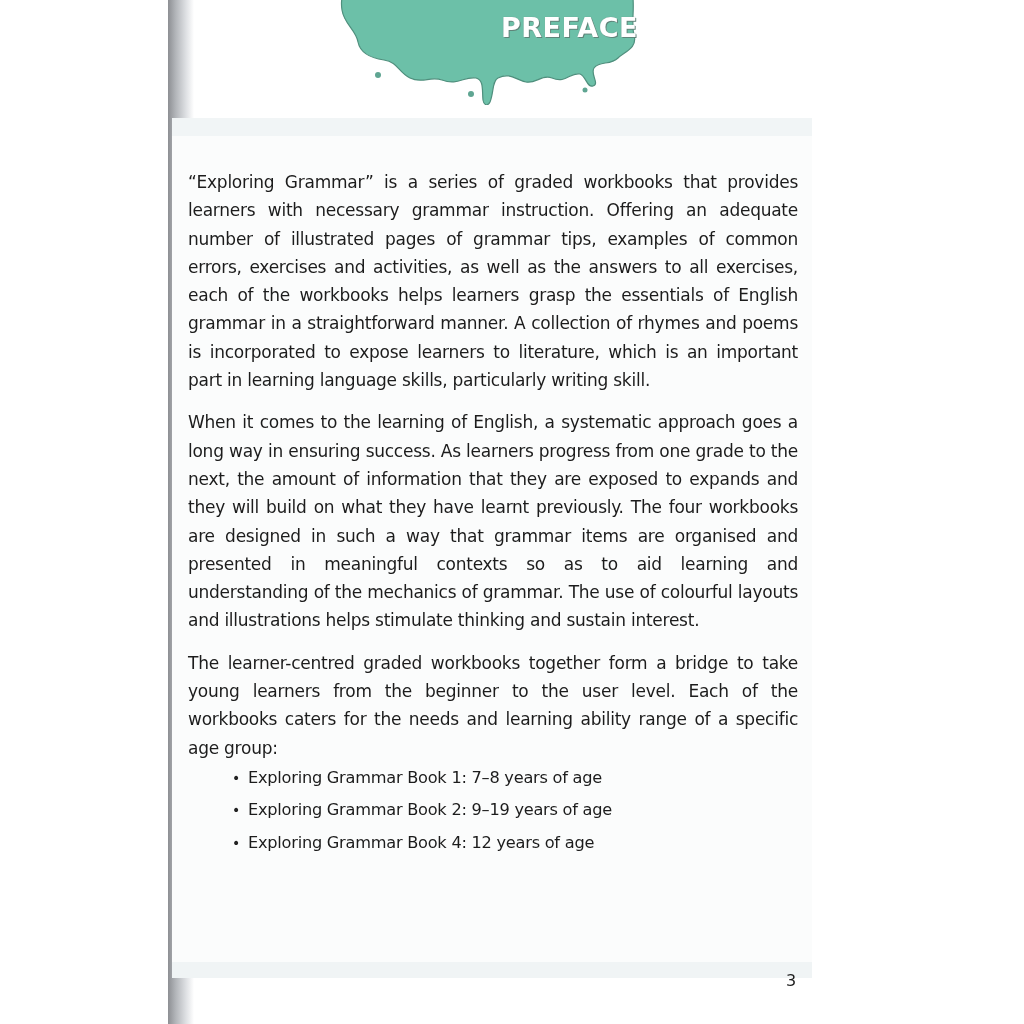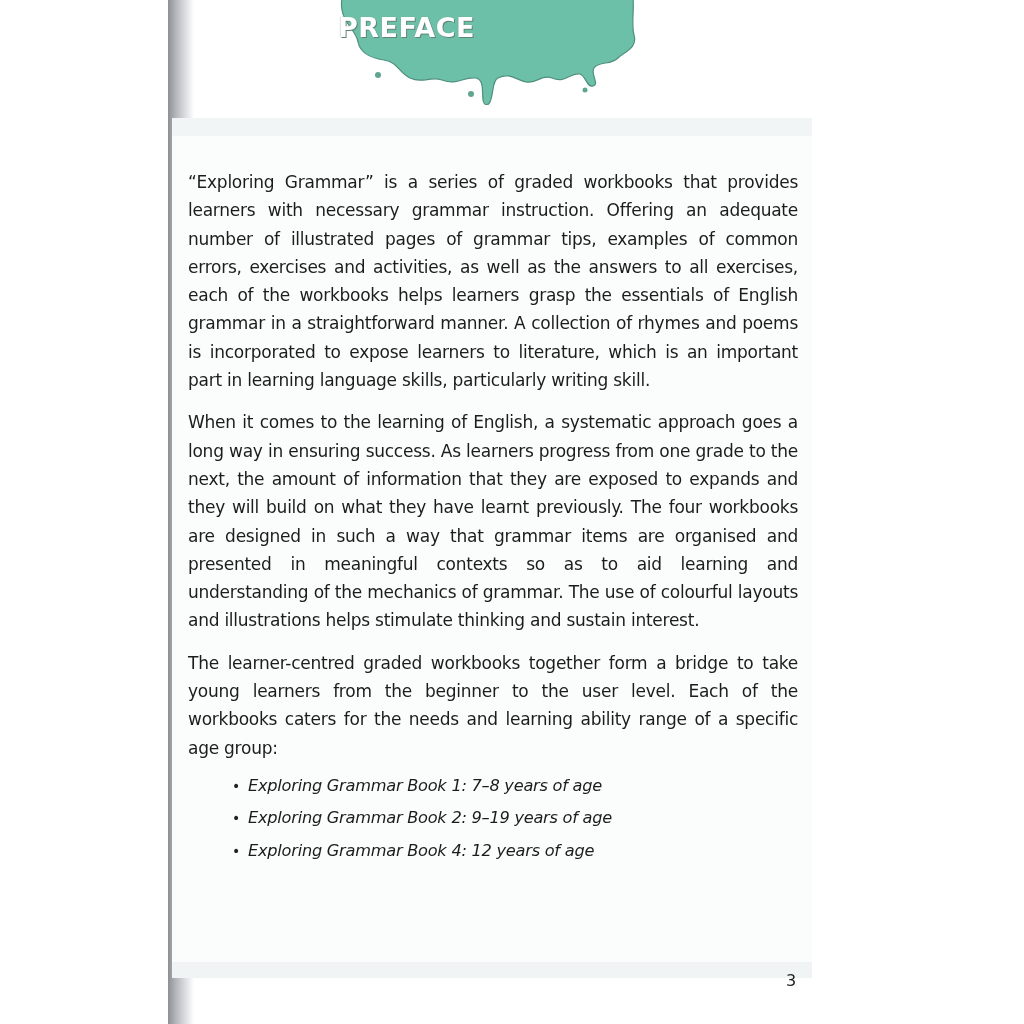--- a/index.html
+++ b/index.html
@@ -44,21 +44,21 @@
     .title-blob {
       position: absolute;
       left: 170px; top: -20px;
       width: 300px; height: 125px;
     }
     .title-blob svg { width: 100%; height: 100%; display: block; }
     .title-text {
       position: absolute;
       left: 170px; top: 12px;
       width: 300px;
-      text-align: left;
+      text-align: right;
       font-family: "DejaVu Sans", sans-serif;
       font-weight: bold;
       font-size: 27px;
       letter-spacing: 0.5px;
       color: #ffffff;
       text-shadow: 0 0 1px #6d8d84, 1px 1px 0 #5f8278;
     }
     .content {
       position: absolute;
       left: 20px; top: 168px;
@@ -70,21 +70,20 @@
       line-height: 28.3px;
       text-align: justify;
       text-align-last: left;
       letter-spacing: -0.25px;
       word-spacing: 0px;
     }
     .book-list {
       list-style: none;
       margin: 0 0 26px 0;
       padding: 0 0 0 44px;
-      font-style: italic;
     }
     .book-list li {
       font-size: 16.2px;
       line-height: 32.5px;
       letter-spacing: -0.25px;
     }
     .bullet {
       display: inline-block;
       width: 16px;
       font-size: 14px;
@@ -117,21 +116,21 @@
       <circle cx="40" cy="95" r="3" fill="#5fa592"></circle>
       <circle cx="133" cy="114" r="3" fill="#5fa592"></circle>
       <circle cx="247" cy="110" r="2.5" fill="#5fa592"></circle>
     </svg>
   </div>
   <div class="title-text">PREFACE</div>
 
   <div class="content">
     <p class="para">“Exploring Grammar” is a series of graded workbooks that provides learners with necessary grammar instruction. Offering an adequate number of illustrated pages of grammar tips, examples of common errors, exercises and activities, as well as the answers to all exercises, each of the workbooks helps learners grasp the essentials of English grammar in a straightforward manner. A collection of rhymes and poems is incorporated to expose learners to literature, which is an important part in learning language skills, particularly writing skill.</p>
     <p class="para">When it comes to the learning of English, a systematic approach goes a long way in ensuring success. As learners progress from one grade to the next, the amount of information that they are exposed to expands and they will build on what they have learnt previously. The four workbooks are designed in such a way that grammar items are organised and presented in meaningful contexts so as to aid learning and understanding of the mechanics of grammar. The use of colourful layouts and illustrations helps stimulate thinking and sustain interest.</p>
-    <p class="para" style="margin-bottom:8px;">The learner-centred graded workbooks together form a bridge to take young learners from the beginner to the user level. Each of the workbooks caters for the needs and learning ability range of a specific age group:</p>
+    <p class="para" style="margin-bottom:0;">The learner-centred graded workbooks together form a bridge to take young learners from the beginner to the user level. Each of the workbooks caters for the needs and learning ability range of a specific age group:</p>
 
     <ul class="book-list">
       <li>
         <span class="bullet">•</span><span>Exploring Grammar Book 1: 7–8 years of age</span>
       </li>
       <li>
         <span class="bullet">•</span><span>Exploring Grammar Book 2: 9–19 years of age</span>
       </li>
       <li>
         <span class="bullet">•</span><span>Exploring Grammar Book 4: 12 years of age</span>

